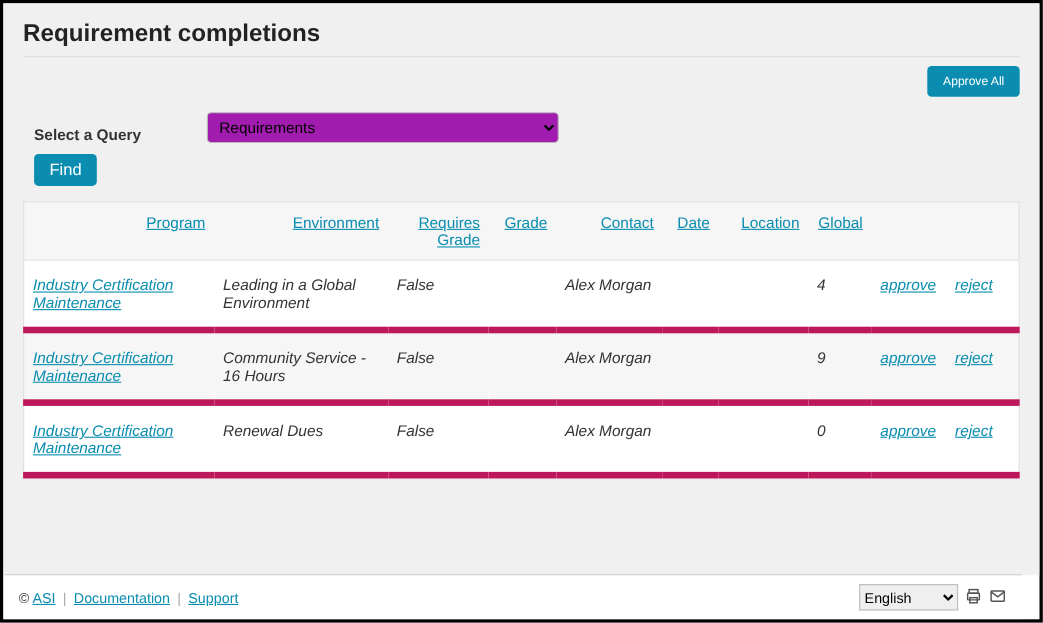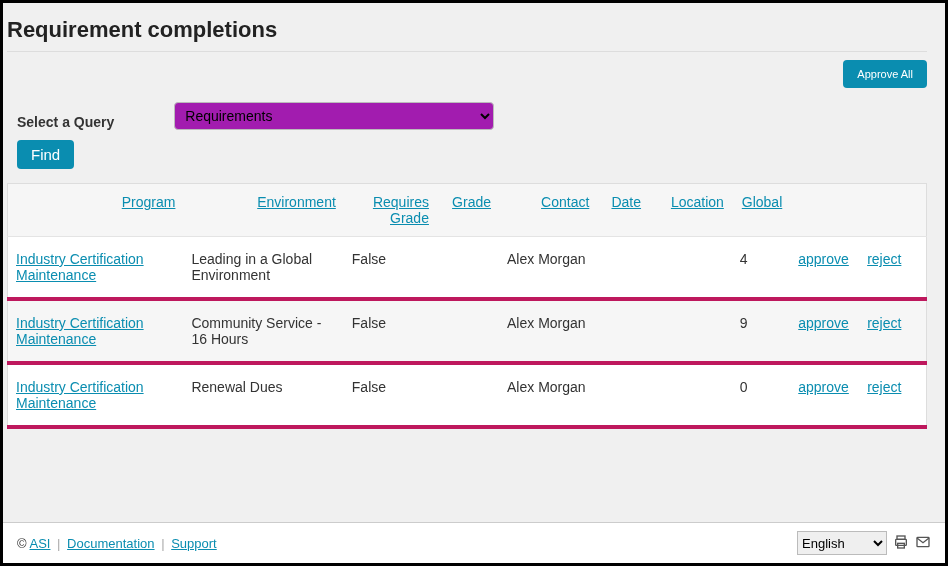--- a/index.html
+++ b/index.html
@@ -7,21 +7,21 @@
   body {
     width:948px; height:566px;
     font-family: Arial, Helvetica, sans-serif;
     font-size:14px;
     color:#333;
     background:#fff;
     border:3px solid #000;
     position:relative;
   }
   .content-wrap {
-    padding:14px 18px 0 4px;
+    padding:14px 18px 0 18px;
     background:#f0f0f0;
     height:520px;
   }
   h1.page-title {
     margin:0 0 8px 0;
     font-size:22px;
     font-weight:600;
     color:#222;
   }
   .divider { border-top:1px solid #ddd; margin-bottom:8px; }
@@ -78,28 +78,29 @@
     vertical-align:top;
   }
   table.data-table thead th a {
     color:#0a8db0;
     text-decoration:underline;
     cursor:pointer;
   }
   table.data-table tbody td {
     padding:14px 8px;
     vertical-align:top;
-    border-bottom:4px solid #be185d;
-    font-size:14px;
+    border-bottom:6px solid #be185d;
+    font-size:14px;
+    font-style:italic;
   }
   table.data-table tbody tr:nth-child(even) { background:#f6f6f6; }
   a.link { color:#0a8db0; text-decoration:underline; cursor:pointer; }
   .footer {
     position:absolute;
-    bottom:0; left:0; right:0;
+    bottom:0; left:0; right:16px;
     border-top:1px solid #ccc;
     background:#fff;
     padding:8px 14px;
     display:flex;
     justify-content:space-between;
     align-items:center;
     font-size:13px;
   }
   .footer-left a { color:#0a8db0; text-decoration:underline; cursor:pointer; }
   .footer-left .sep { color:#aaa; margin:0 3px; }

